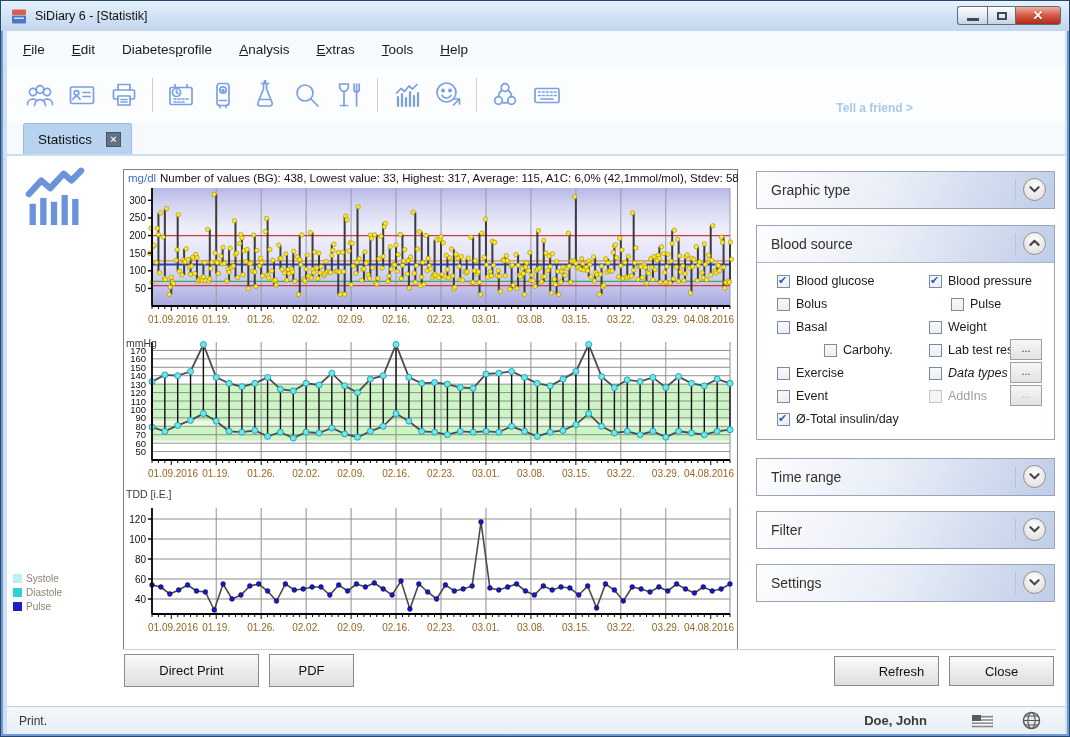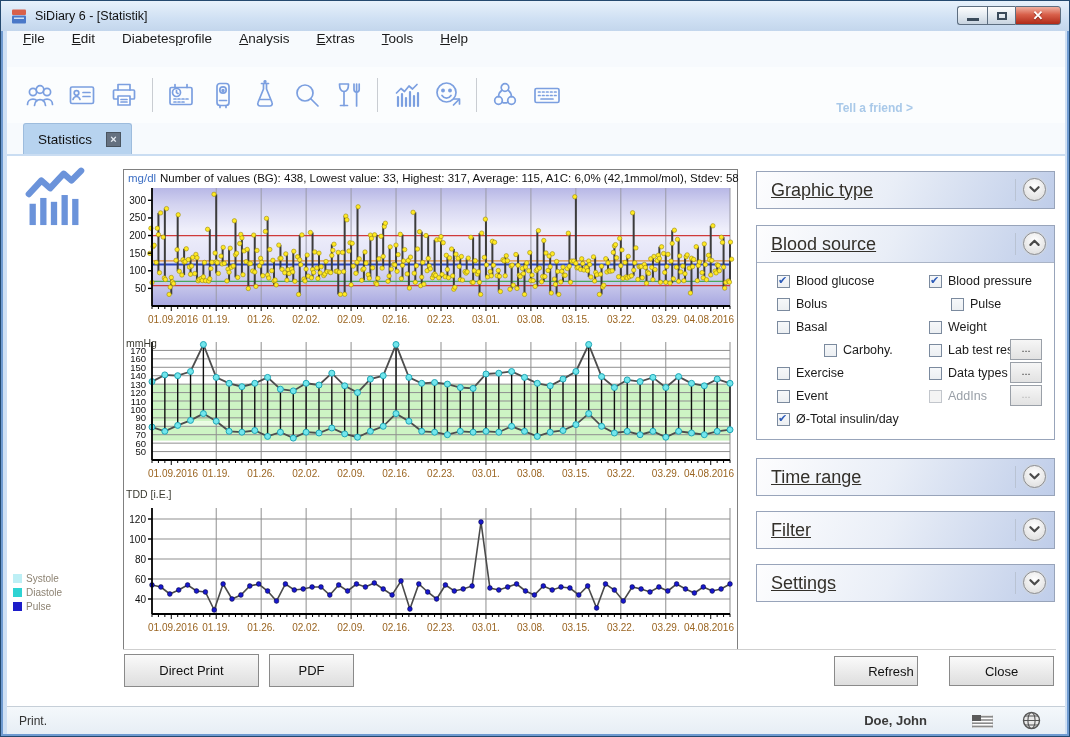--- a/index.html
+++ b/index.html
@@ -15,21 +15,21 @@
   .wbtn{height:19px;border:1px solid #5d6e80;background:linear-gradient(#fdfdfd,#e6ecf2 45%,#c8d4e0);
     display:flex;align-items:center;justify-content:center;color:#333;font-size:11px;}
   .wbtn.min{width:30px;border-radius:3px 0 0 3px;border-right:none;}
   .wbtn.max{width:28px;border-right:none;}
   .wbtn.close{width:46px;border-radius:0 3px 3px 0;background:linear-gradient(#f0b0a0,#d8604a 45%,#b02a18);
     color:#fff;font-weight:bold;font-size:13px;text-shadow:0 1px 1px #7a1a0a;}
   .glyph-min{width:12px;height:3px;background:#3a4a5a;margin-top:8px;}
   .glyph-max{width:10px;height:8px;border:2px solid #3a4a5a;}
   
   .client{position:absolute;left:6px;top:30px;width:1058px;}
-  .menubar{height:36px;background:#f7fafd;display:flex;padding-left:16px;gap:27px;}
+  .menubar{height:36px;background:#f7fafd;display:flex;align-items:center;padding-left:16px;gap:27px;}
   .menu-item{font-size:13.5px;color:#1a1a1a;cursor:default;}
   .menu-item u{text-decoration:underline;}
   .toolbar{height:56px;background:#fbfdfe;display:flex;align-items:center;padding-left:12px;position:relative;}
   .tbtn{width:42px;height:40px;display:flex;align-items:center;justify-content:center;}
   .tsep{width:1px;height:34px;background:#c9cdd2;margin:0 7px;}
   .tellafriend{position:absolute;right:152px;top:34px;font-size:12px;font-weight:bold;color:#a9c9e9;}
   .tabbar{height:33px;background:#f7fafd;display:flex;align-items:flex-end;padding-left:16px;border-bottom:2px solid #caddf2;}
   .tab{height:31px;background:#b7d3ef;border:1px solid #9dbcdd;border-bottom:none;border-radius:3px 3px 0 0;
     display:flex;align-items:center;padding:0 10px 0 14px;gap:14px;}
   .tab-label{font-size:13.5px;color:#111;}
@@ -45,21 +45,21 @@
   .chartpanel{position:absolute;left:116px;top:13px;width:615px;height:481px;border:1px solid #808080;background:#fff;}
   .chart-header{position:absolute;left:0;top:1px;width:100%;height:16px;font-size:11.5px;white-space:nowrap;text-decoration:underline;}
   .chart-unit{position:absolute;left:4px;top:1px;color:#3d6fc4;}
   .chart-stats{position:absolute;left:36px;top:1px;color:#111;}
   .csvg{position:absolute;left:0;}
   
   .rightpanel{position:absolute;left:749px;top:15px;width:299px;}
   .section{border:1px solid #98a4ba;background:#fff;position:relative;}
   .sec-header{height:36px;background:linear-gradient(115deg,#fdfdfe 0%,#e9eef7 45%,#bfcde9 100%);
     display:flex;align-items:center;position:relative;cursor:default;}
-  .sec-title{font-size:18px;color:#33302a;padding-left:14px;text-decoration:underline;}
+  .sec-title{font-size:14px;color:#33302a;padding-left:14px;}
   .sec-vline{position:absolute;right:38px;top:7px;width:1px;height:22px;background:#b9c3d3;}
   .sec-chev{position:absolute;right:8px;top:6px;width:23px;height:23px;border-radius:50%;
     border:1px solid #8f8f8f;background:radial-gradient(circle at 50% 35%,#ffffff,#d9d9d9);
     display:flex;align-items:center;justify-content:center;box-shadow:0 0 0 1px #cfd6e0;}
   .sec-body{position:relative;background:#fff;border-top:1px solid #aab4c6;}
   .cbrow{position:absolute;display:flex;align-items:center;gap:6px;height:20px;}
   .cbox{width:13px;height:13px;border:1px solid #7b8a9e;background:linear-gradient(#f6f8fa,#eceff2);
     position:relative;flex:0 0 auto;}
   .cbox.checked::after{content:"✔";position:absolute;left:0px;top:-2px;font-size:11px;color:#2d5bb8;}
   .cbox.disabled{border-color:#c2c6cc;background:#f4f4f4;}
@@ -1492,21 +1492,21 @@
               </div>
               <div class="cbrow" style="left:172px;top:54px;">
                 <span class="cbox"></span>
                 <span class="cblabel">Weight</span>
               </div>
               <div class="cbrow" style="left:172px;top:77px;">
                 <span class="cbox"></span>
                 <span class="cblabel clip">Lab test resu</span>
               </div>
               <div class="more-btn" style="top:76px;">...</div>
-              <div class="cbrow" style="left:172px;top:100px;">
+              <div class="cbrow" style="left:172px;top:100px;font-style:italic;">
                 <span class="cbox"></span>
                 <span class="cblabel clip">Data types</span>
               </div>
               <div class="more-btn" style="top:99px;">...</div>
               <div class="cbrow" style="left:172px;top:123px;">
                 <span class="cbox disabled"></span>
                 <span class="cblabel clip disabled">AddIns</span>
               </div>
               <div class="more-btn disabled" style="top:122px;">...</div>
             </div>
@@ -1542,21 +1542,21 @@
                   <polyline points="7,9 11.5,13.5 16,9" fill="none" stroke="#4a4a4a" stroke-width="2.4" stroke-linecap="round" stroke-linejoin="round"></polyline>
                 </svg>
               </span>
             </div>
           </div>
         </div>
 
       <div class="sepline"></div>
       <div class="btn" style="left:117px;top:498px;width:135px;height:33px;">Direct Print</div>
       <div class="btn" style="left:262px;top:498px;width:85px;height:33px;">PDF</div>
-      <div class="btn" style="left:827px;top:500px;width:84px;height:30px;padding-left:30px;">Refresh</div>
+      <div class="btn" style="left:827px;top:500px;width:105px;height:30px;padding-left:30px;">Refresh</div>
       <div class="btn" style="left:942px;top:500px;width:105px;height:30px;">Close</div>
     </div>
 
     <div class="statusbar">
       <span class="status-text">Print.</span>
       <span class="status-user">Doe, John</span>
       <svg class="flag-icon" width="21" height="13" viewBox="0 0 21 13">
         <rect width="21" height="13" fill="#fdfdfd" stroke="#999" stroke-width="0.5"></rect>
         <g fill="#8a8a8a">
             <rect y="1" width="21" height="1.6"></rect>

